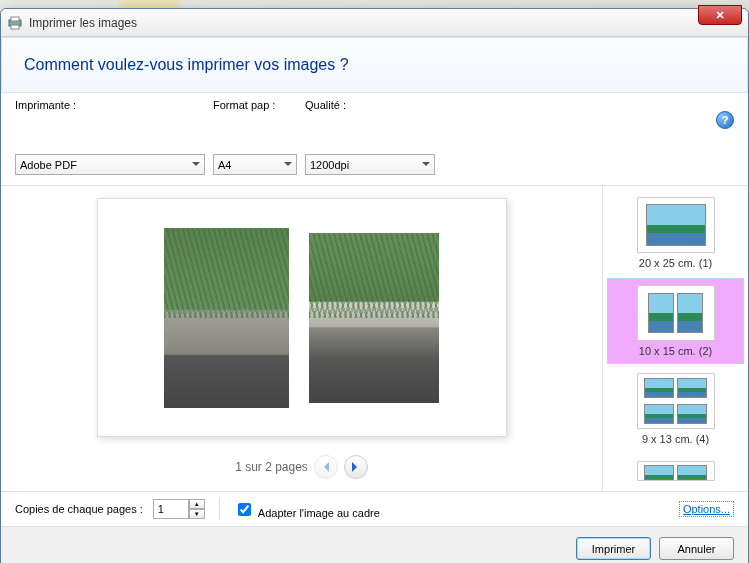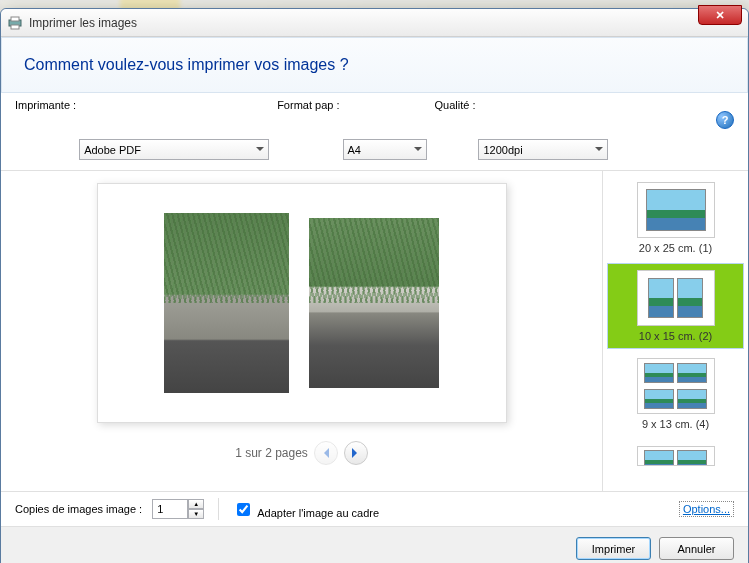--- a/index.html
+++ b/index.html
@@ -7,40 +7,40 @@
 .backdrop { position: absolute; inset: 0; background: linear-gradient(135deg, #f0f0e8, #e0e0d8); filter: blur(2px); }
 .bg-icon { position: absolute; width: 60px; height: 60px; background: linear-gradient(#f8e8a0, #e8d880); border-radius: 3px; opacity: 0.6; }
 .window { position: absolute; left: 0; top: 8px; width: 749px; height: 563px; background: #fff; border: 1px solid #5a7ba0; border-radius: 6px 6px 0 0; box-shadow: 0 4px 20px rgba(0,0,0,0.3); display: flex; flex-direction: column; }
 .titlebar { height: 28px; background: linear-gradient(#fdfdfd, #ebebeb); border-bottom: 1px solid #d0d0d0; display: flex; align-items: center; padding: 0 6px; border-radius: 6px 6px 0 0; position: relative; }
 .titlebar .app-icon { width: 16px; height: 16px; margin-right: 6px; display: inline-flex; }
 .titlebar .title { font-size: 12px; color: #333; }
 .close-btn { position: absolute; right: 6px; top: -4px; width: 44px; height: 20px; background: linear-gradient(#e57373, #c62828); border: 1px solid #8b0000; border-radius: 0 0 4px 4px; display: flex; align-items: center; justify-content: center; color: #fff; font-size: 11px; font-weight: bold; cursor: pointer; }
 .header-band { background: linear-gradient(#fafcfe, #f2f7fc); border: 1px solid #d8e4f0; margin: 0; padding: 18px 22px; }
 .heading { color: #003399; font-size: 16px; }
 .controls-row { display: flex; align-items: flex-end; padding: 6px 14px 10px 14px; gap: 8px; border-bottom: 1px solid #e0e0e0; position: relative; }
-.ctrl-group { display: flex; flex-direction: row; gap: 3px; }
+.ctrl-group { display: flex; flex-direction: column; gap: 3px; }
 .ctrl-label { font-size: 11px; color: #000; }
 .select { height: 21px; background: linear-gradient(#fff, #f0f0f0); border: 1px solid #abadb3; font-size: 11px; padding: 0 18px 0 4px; display: flex; align-items: center; position: relative; cursor: pointer; margin-top: 40px; }
 .select::after { content: ""; position: absolute; right: 4px; top: 7px; border: 4px solid transparent; border-top-color: #555; }
 .help-btn { position: absolute; right: 14px; top: 18px; width: 18px; height: 18px; border-radius: 50%; background: radial-gradient(circle at 30% 30%, #8ec5ff, #1e6db8); color: #fff; font-size: 11px; font-weight: bold; display: flex; align-items: center; justify-content: center; cursor: pointer; border: 1px solid #1565c0; }
 .main-area { flex: 1; display: flex; min-height: 0; }
 .preview-col { flex: 1; display: flex; flex-direction: column; align-items: center; border-right: 1px solid #e0e0e0; padding: 12px; }
 .page { width: 410px; height: 240px; background: #fff; border: 1px solid #ddd; box-shadow: 2px 2px 8px rgba(0,0,0,0.15); display: flex; align-items: center; justify-content: center; gap: 20px; padding: 20px; }
 .photo { width: 125px; height: 180px; background: linear-gradient(to bottom, #5a8050 0%, #6b9060 45%, #a0a098 46%, #888880 70%, #555 71%, #444 100%); position: relative; overflow: hidden; }
 .photo.p2 { width: 130px; height: 170px; background: linear-gradient(to bottom, #6b9060 0%, #5a8050 40%, #d0d0c8 41%, #b0b0a8 55%, #888880 56%, #555 75%, #444 100%); }
 .tree-fronds { position: absolute; top: 0; left: 0; right: 0; height: 50%; background: repeating-linear-gradient(75deg, rgba(60,100,50,0.4) 0 2px, transparent 2px 5px), repeating-linear-gradient(-75deg, rgba(90,140,80,0.5) 0 2px, transparent 2px 5px); }
 .pager { display: flex; align-items: center; gap: 6px; margin-top: 18px; }
 .pager-text { font-size: 12px; color: #666; }
 .nav-btn { width: 24px; height: 24px; border-radius: 50%; border: 1px solid #ccc; background: linear-gradient(#fff, #e8e8e8); display: flex; align-items: center; justify-content: center; cursor: pointer; }
 .nav-btn.disabled { opacity: 0.45; cursor: default; }
 .arrow-l { border: 5px solid transparent; border-right-color: #2266cc; margin-right: 3px; }
 .arrow-r { border: 5px solid transparent; border-left-color: #2266cc; margin-left: 3px; }
 .layouts-col { width: 145px; overflow-y: scroll; padding: 4px; }
 .layout-item { border: 1px solid transparent; padding: 6px 4px; display: flex; flex-direction: column; align-items: center; gap: 4px; cursor: pointer; margin-bottom: 2px; }
-.layout-item.selected { background: #84cc16; border: 1px solid #b8d6f0; }
+.layout-item.selected { background: #f0abfc; border: 1px solid #b8d6f0; }
 .layout-thumb { width: 78px; height: 56px; background: #fff; border: 1px solid #ccc; display: flex; flex-wrap: wrap; align-items: center; justify-content: center; gap: 3px; padding: 3px; }
 .mini { background: linear-gradient(to bottom, #87ceeb 50%, #2e8b57 50% 70%, #4682b4 70%); border: 1px solid #888; }
 .layout-label { font-size: 11px; color: #333; text-align: left; }
 .scrollbar-imit::-webkit-scrollbar { width: 17px; }
 .footer-row { display: flex; align-items: center; padding: 6px 14px; border-top: 1px solid #e0e0e0; gap: 10px; }
 .copies-label { font-size: 11px; }
 .spinner { display: flex; align-items: stretch; }
 .spinner input { width: 36px; height: 20px; border: 1px solid #abadb3; font-size: 11px; padding: 0 4px; }
 .spin-btns { display: flex; flex-direction: column; }
 .spin-btns button { width: 16px; height: 10px; border: 1px solid #abadb3; background: linear-gradient(#fff,#e8e8e8); font-size: 6px; line-height: 6px; padding: 0; cursor: pointer; }
@@ -151,21 +151,21 @@
       <div class="layout-item">
         <div class="layout-thumb" style="height:20px; overflow:hidden">
           <div class="mini" style="width:30px;height:20px"></div>
           <div class="mini" style="width:30px;height:20px"></div>
         </div>
       </div>
     </div>
   </div>
 
   <div class="footer-row">
-    <span class="copies-label">Copies de images image :</span>
+    <span class="copies-label">Copies de chaque pages :</span>
     <div class="spinner">
       <input type="text" value="1" style="">
       <div class="spin-btns">
         <button>▲</button>
         <button>▼</button>
       </div>
     </div>
     <div class="vsep"></div>
     <div class="checkbox-wrap">
       <input type="checkbox" checked="" style="">

